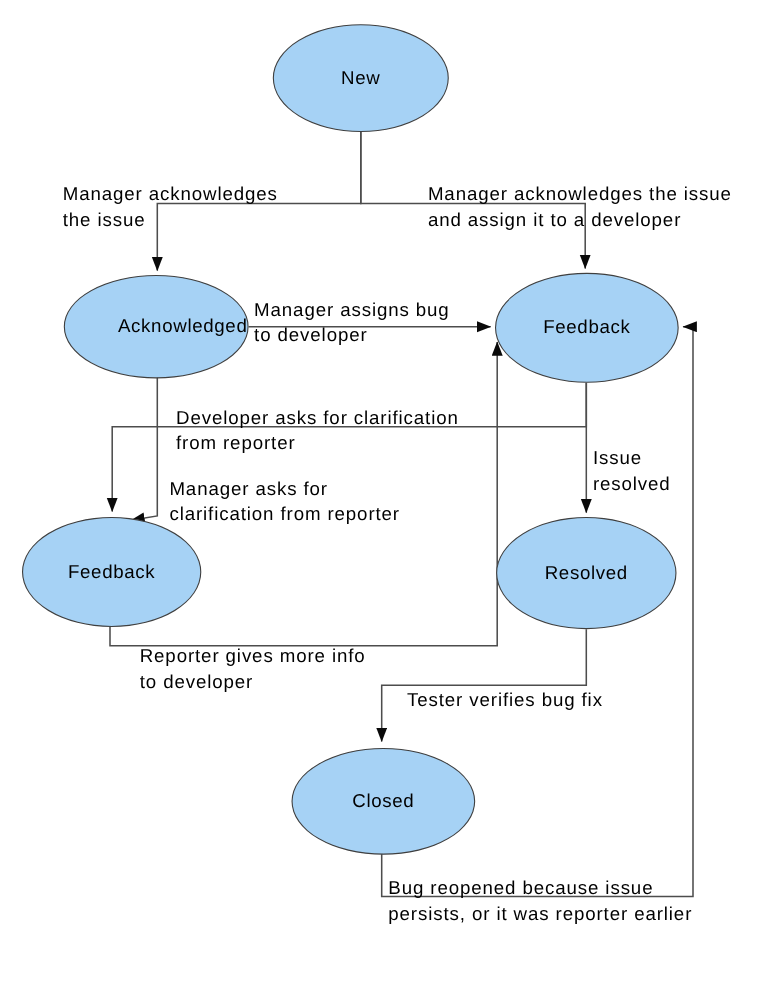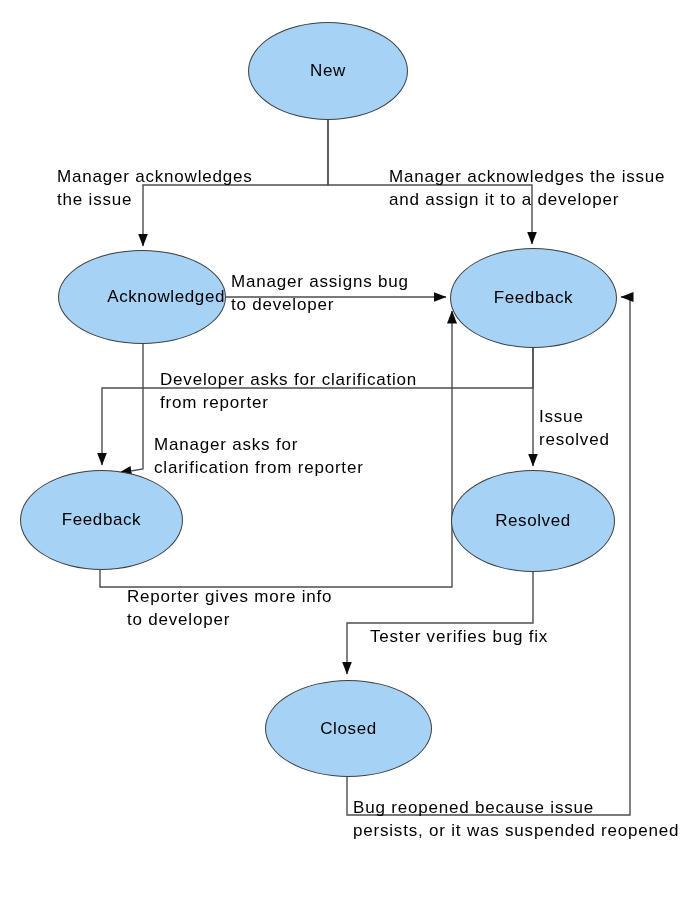--- a/index.html
+++ b/index.html
@@ -93,15 +93,15 @@
   <div class="edge-label" style="left:160px; top:368px;">Developer asks for clarification
 from reporter</div>
   <div class="edge-label" style="left:154px; top:433px;">Manager asks for
 clarification from reporter</div>
   <div class="edge-label" style="left:539px; top:405px;">Issue
 resolved</div>
   <div class="edge-label" style="left:127px; top:570px;margin-top:15px;">Reporter gives more info
 to developer</div>
   <div class="edge-label" style="left:356px; top:625px;margin-left:14px;">Tester verifies bug fix</div>
   <div class="edge-label" style="left:353px; top:796px;">Bug reopened because issue
-persists, or it was suspended reopened</div>
+persists, or it was reporter earlier</div>
 
 </div>
 
 </body></html>

